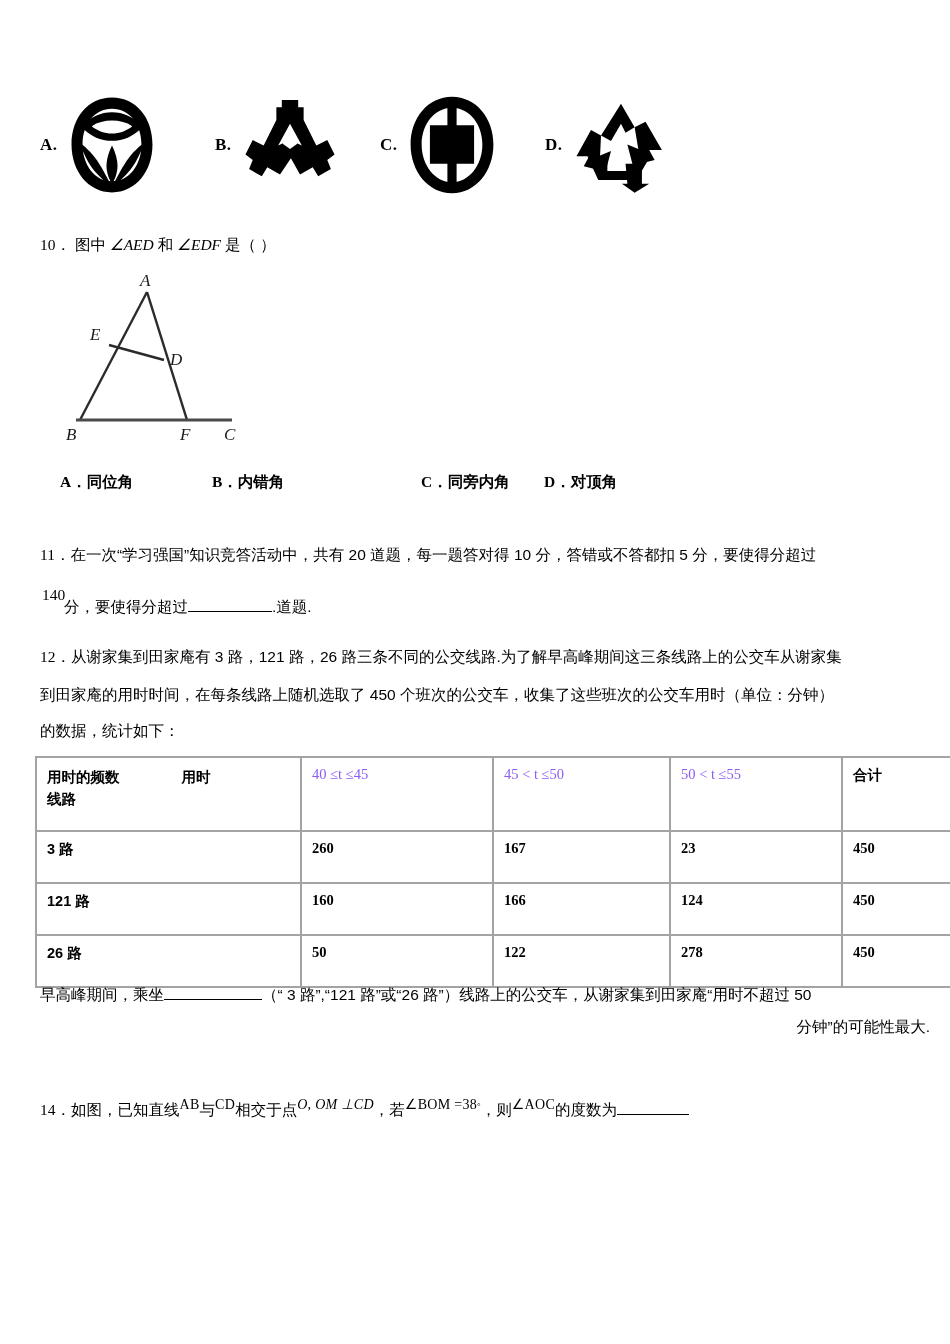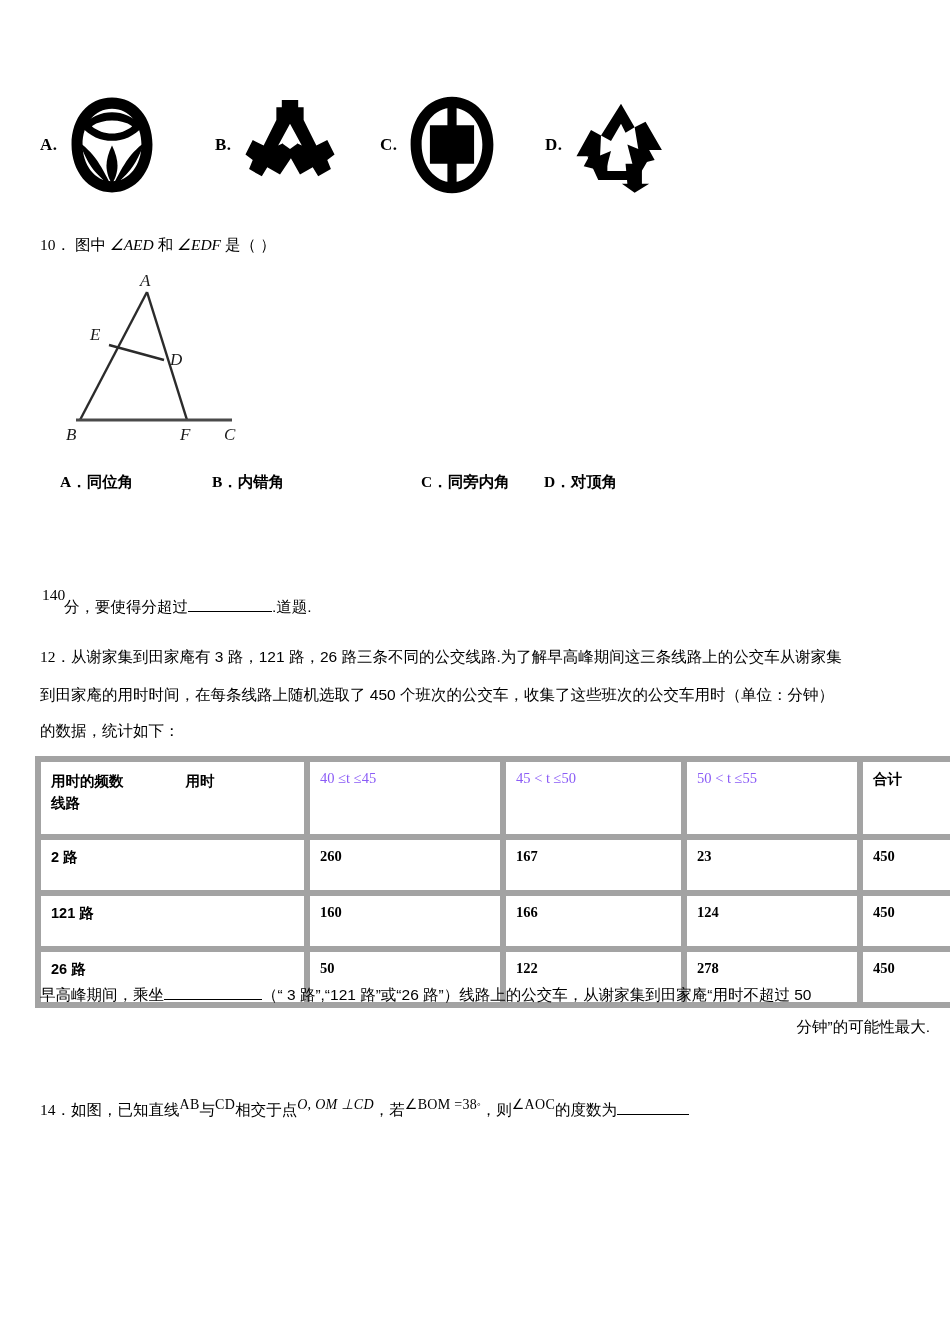--- a/index.html
+++ b/index.html
@@ -40,21 +40,21 @@
   .choices span.ch{position:absolute;white-space:nowrap;}
 
   .sect{position:absolute;left:40px;top:508px;font-size:15.5px;font-weight:bold;}
 
   
   table.data{
     position:absolute;left:35px;top:756px;width:853px;
     border-collapse:collapse;table-layout:fixed;
   }
   table.data td{
-    border:6px solid #a3a3a3;
+    border:2px solid #a3a3a3;
     padding:8px 10px 8px 10px;
     font-size:14.5px;
     vertical-align:top;
     height:30px;
   }
   table.data tr.hdr td{height:56px;}
   table.data tr.body td{height:34px;}
   .c0{width:243px;}
   .c1{width:170px;}
   .c2{width:155px;}
@@ -181,20 +181,23 @@
     </span>
     <span class="ch" style="left:333px;margin-left:44px;">
       <span>C．</span><span class="cn">同旁内角</span>
     </span>
     <span class="ch" style="left:500px;">
       <span>D．</span><span class="cn">对顶角</span>
     </span>
   </div>
 
 
+  <div class="q" style="left:40px;top:538px;width:880px;">
+    <span class="num">11．</span><span class="cn">在一次“学习强国”知识竞答活动中，共有 20 道题，每一题答对得 10 分，答错或不答都扣 5 分，要使得分超过</span>
+  </div>
   <div class="q" style="left:42px;top:578px;">140</div>
   <div class="q" style="left:64px;top:590px;">
     <span class="cn">分，要使得分超过</span><span class="blank" style="width:84px;"></span><span class="cn">.道题.</span>
   </div>
 
   <div class="q" style="left:40px;top:640px;width:890px;">
     <span class="num">12．</span><span class="cn">从谢家集到田家庵有 3 路，121 路，26 路三条不同的公交线路.为了解早高峰期间这三条线路上的公交车从谢家集</span>
   </div>
   <div class="q" style="left:40px;top:678px;width:890px;">
     <span class="cn">到田家庵的用时时间，在每条线路上随机选取了 450 个班次的公交车，收集了这些班次的公交车用时（单位：分钟）</span>
@@ -211,21 +214,21 @@
           <span class="cn bold">用时的频数</span><span class="cn bold hdr-b">用时</span>
           <span class="cn bold hdr-c">线路</span>
         </div>
       </td>
       <td class="c1 rng">40 ≤t ≤45</td>
       <td class="c2 rng">45 &lt; t ≤50</td>
       <td class="c3 rng">50 &lt; t ≤55</td>
       <td class="c4 cn bold">合计</td>
     </tr>
     <tr class="body">
-      <td class="cn bold">2 路</td>
+      <td class="cn bold">3 路</td>
       <td class="bold">260</td>
       <td class="bold">167</td>
       <td class="bold">23</td>
       <td class="bold">450</td>
     </tr>
     <tr class="body">
       <td class="cn bold">121 路</td>
       <td class="bold">160</td>
       <td class="bold">166</td>
       <td class="bold">124</td>

